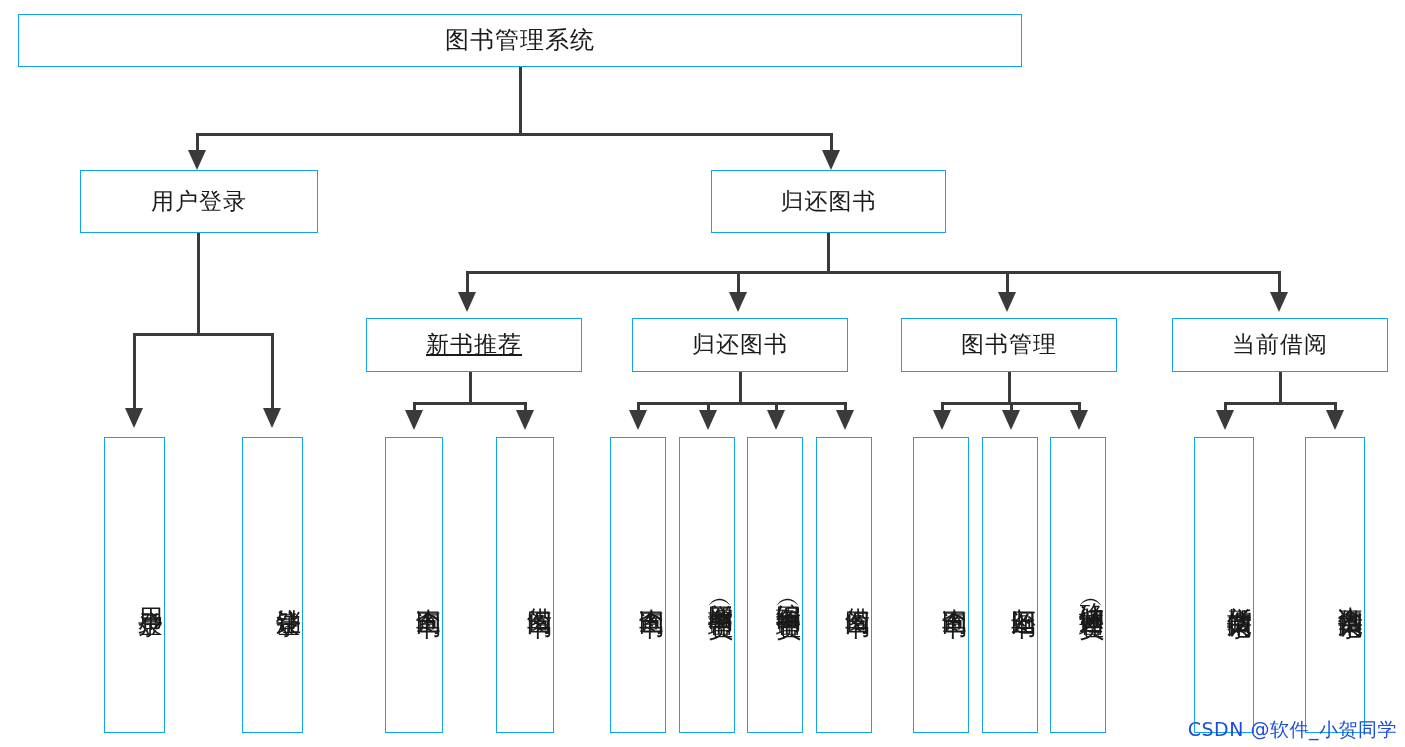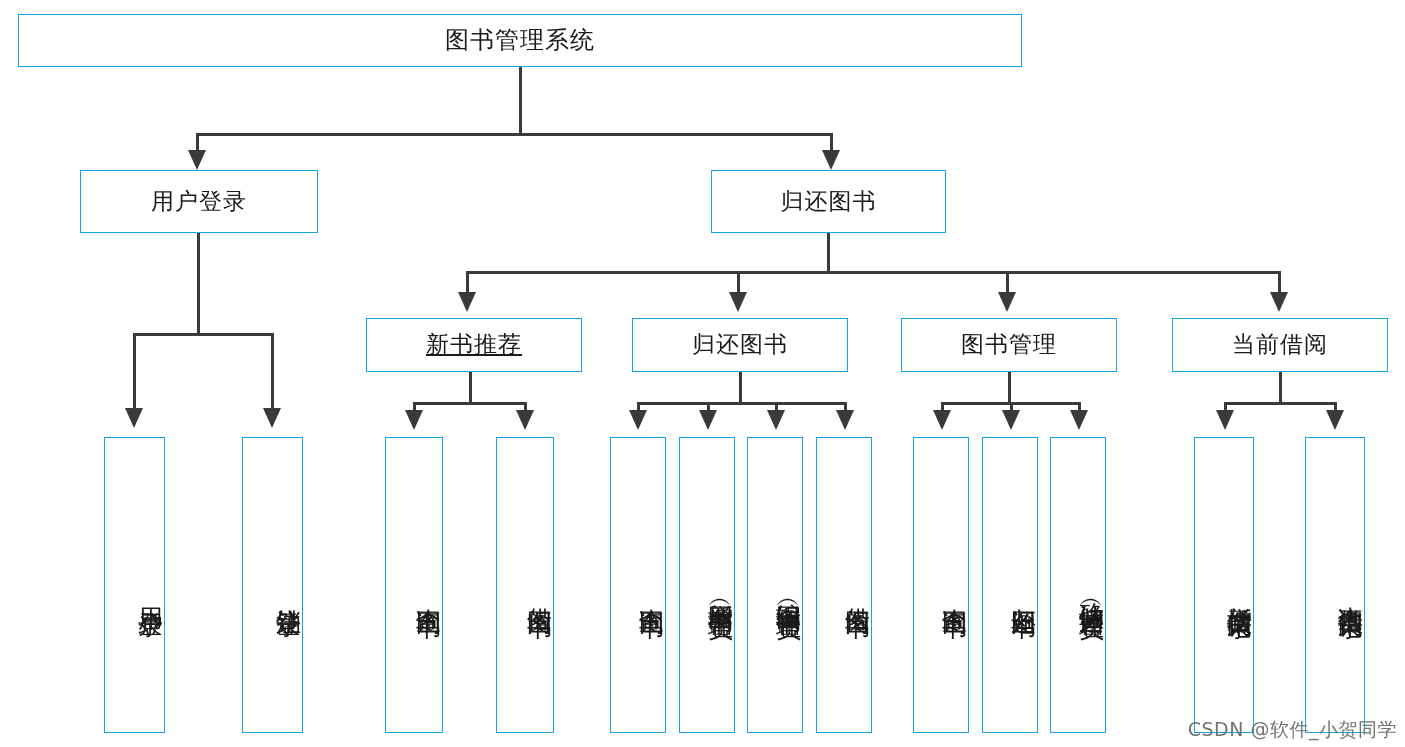--- a/index.html
+++ b/index.html
@@ -58,21 +58,21 @@
     height: 0;
     border-left: 9px solid transparent;
     border-right: 9px solid transparent;
     border-top: 20px solid #3a3a3a;
   }
   .watermark {
     position: absolute;
     right: 8px;
     bottom: 4px;
     font-size: 19px;
-    color: #737373;
+    color: #1d4ed8;
     letter-spacing: 0.5px;
     white-space: nowrap;
   }
 </style>
 </head>
 <body>
 
 <div id="canvas">
 
   <div class="node node-h node-root" style="left:18px; top:14px; width:1004px; height:53px;">

